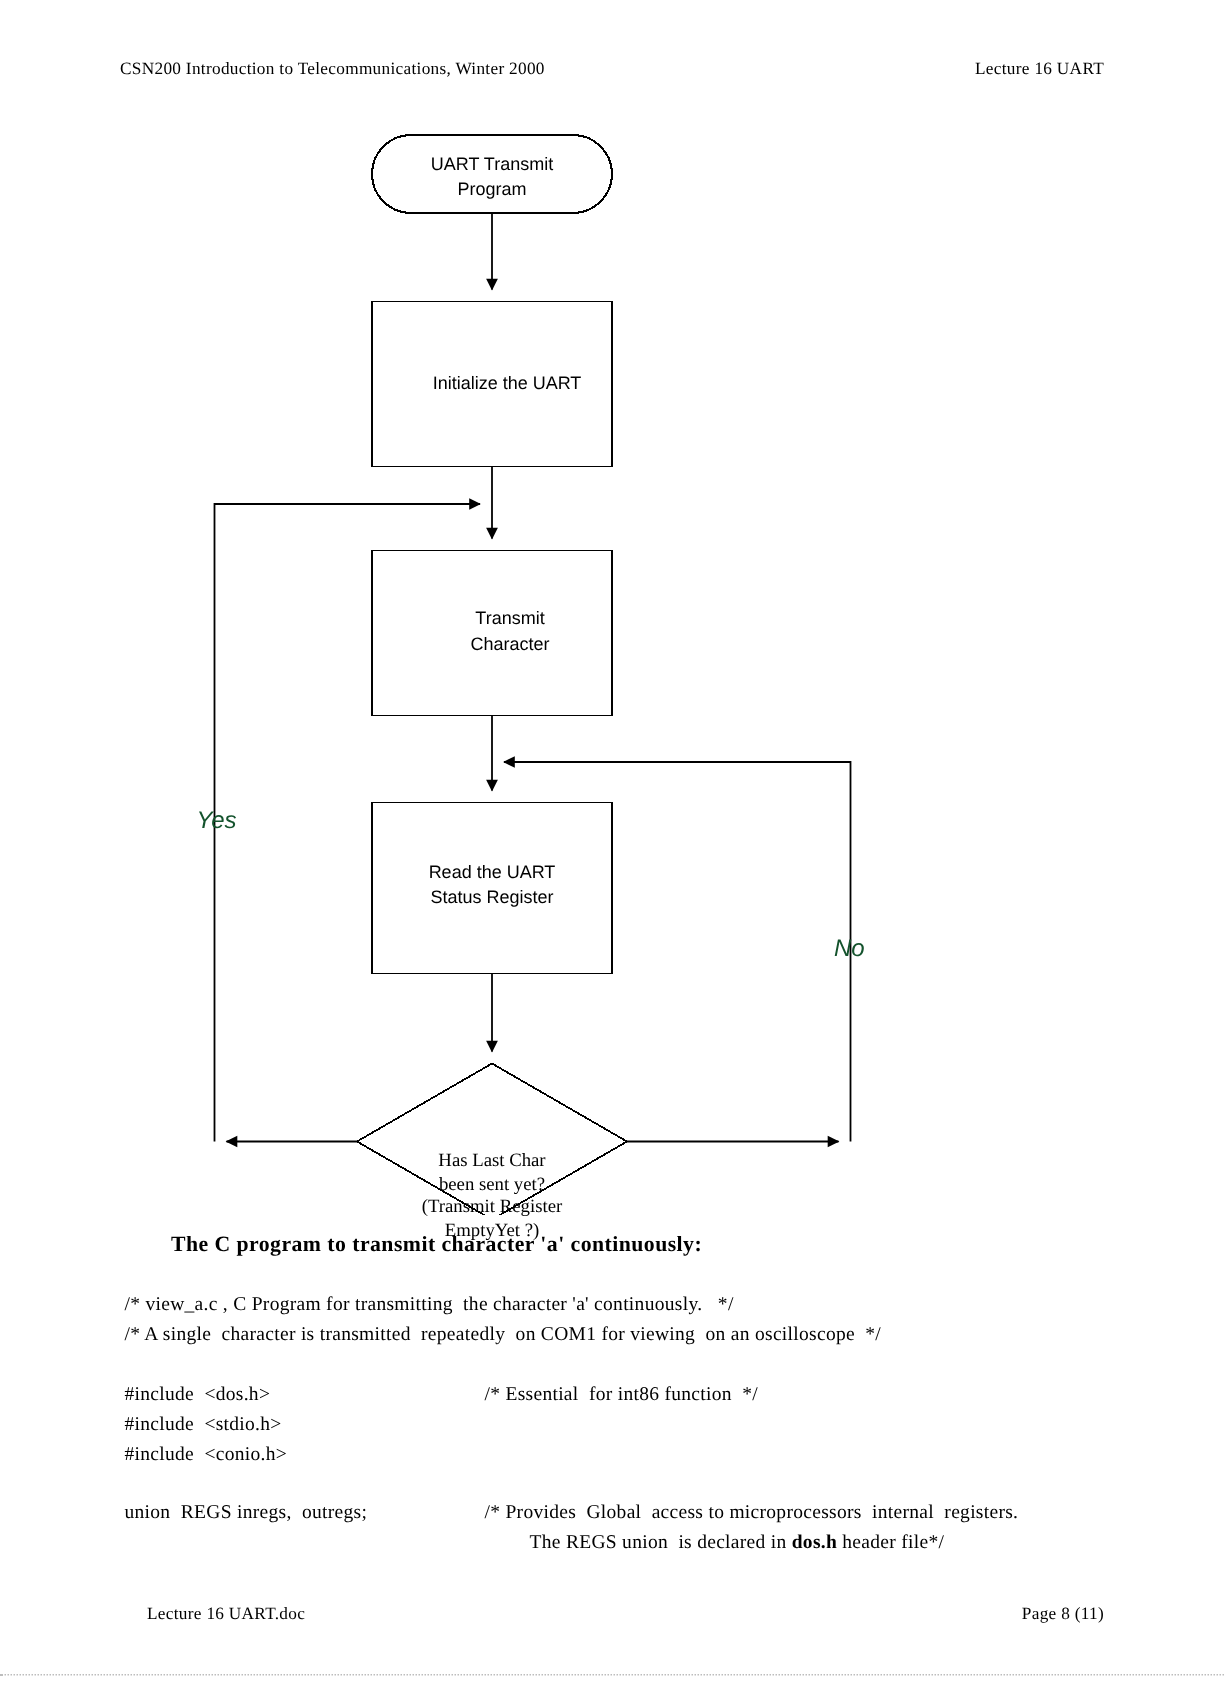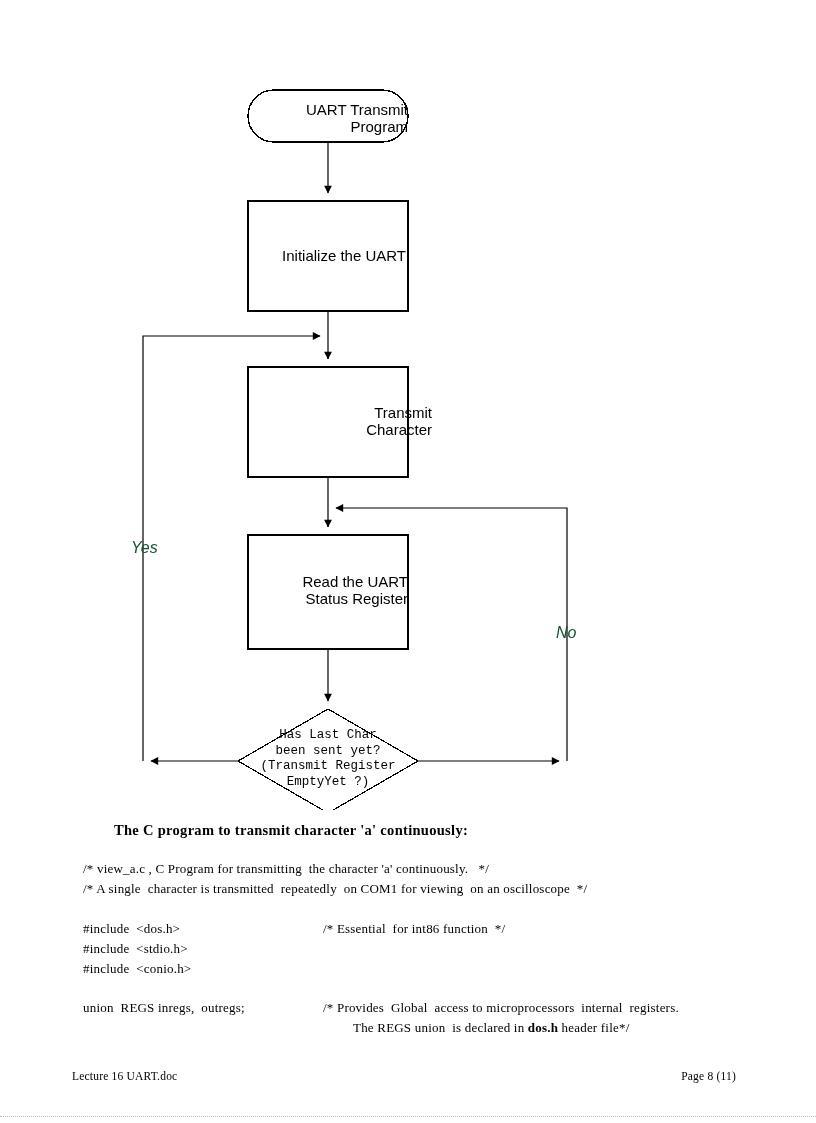--- a/index.html
+++ b/index.html
@@ -36,42 +36,43 @@
     left: 0;
     top: 0;
     width: 816px;
     height: 810px;
   }
   .flow svg { display: block; }
 
   .node-text {
     position: absolute;
     font-family: "Liberation Sans", "DejaVu Sans", sans-serif;
-    font-size: 15px;
+    font-size: 12px;
     line-height: 17px;
-    text-align: right;
+    text-align: center;
     color: #000000;
     white-space: pre-line;
   }
   .edge-label {
     position: absolute;
     font-family: "Liberation Sans", "DejaVu Sans", sans-serif;
     font-size: 16px;
     color: #14532d;
     white-space: nowrap;
     font-style: italic;
   }
   .diamond-text {
     position: absolute;
-    font-family: Liberation Mono, monospace;
+    font-family: Liberation Serif, serif;
     font-size: 12.5px;
     line-height: 15.5px;
     text-align: center;
     color: #000000;
     white-space: pre-line;
+    margin-top: 38px;
   }
 
   
   .body-block { position: absolute; left: 0; top: 0; width: 816px; }
 
   .heading-bold {
     position: absolute;
     left: 83px;
     font-size: 14.5px;
     font-weight: bold;
@@ -85,21 +86,21 @@
     letter-spacing: 0.2px;
     white-space: pre;
   }
   .code-line.indent-left { left: 83px; }
   .bold-inline { font-weight: bold; }
 
   
   .run-foot {
     position: absolute;
     top: 1070px;
-    left: 72px;
+    left: 98px;
     right: 80px;
     height: 16px;
     font-size: 11.5px;
     letter-spacing: 0.2px;
     text-align: right;
   }
   .run-foot .left  { position: absolute; left: 0; top: 0; white-space: nowrap; }
   .run-foot .right { position: absolute; right: 0; top: 0; white-space: nowrap; }
 
   .page-edge {
@@ -109,20 +110,24 @@
     bottom: 6px;
     height: 1px;
     border-bottom: 1px dotted #bdbdbd;
   }
 </style>
 </head>
 <body>
 
 <div class="page">
 
+  <div class="run-head">
+    <span class="left">CSN200 Introduction to Telecommunications, Winter 2000</span>
+    <span class="right">Lecture 16 UART</span>
+  </div>
 
   <div class="flow">
 
     <svg width="816" height="810" viewBox="0 0 816 810" xmlns="http://www.w3.org/2000/svg">
       <defs>
         <marker id="arrow-down" markerWidth="9" markerHeight="9" refX="4.5" refY="7.6" orient="0" markerUnits="userSpaceOnUse">
           <path d="M0.6,0.4 L8.4,0.4 L4.5,8.2 Z" fill="#000000"></path>
         </marker>
         <marker id="arrow-right" markerWidth="9" markerHeight="9" refX="7.6" refY="4.5" orient="0" markerUnits="userSpaceOnUse">
           <path d="M0.4,0.6 L8.2,4.5 L0.4,8.4 Z" fill="#000000"></path>

